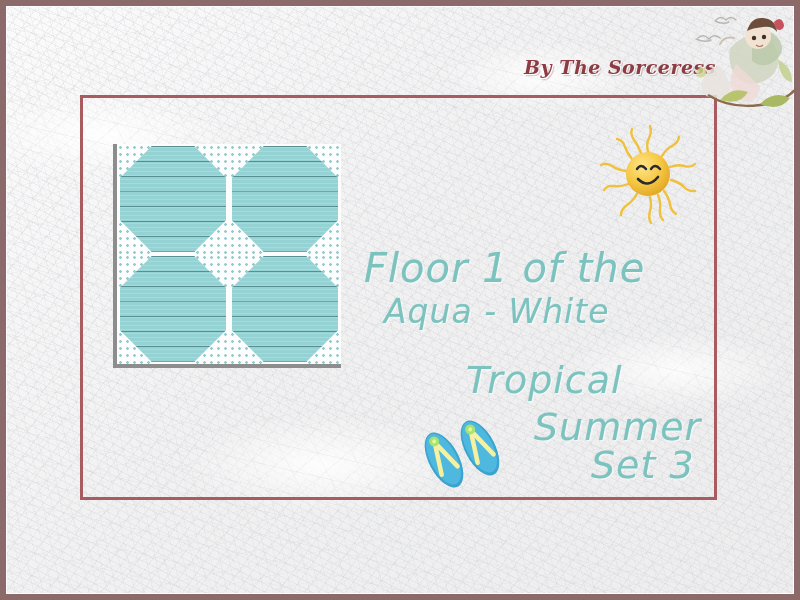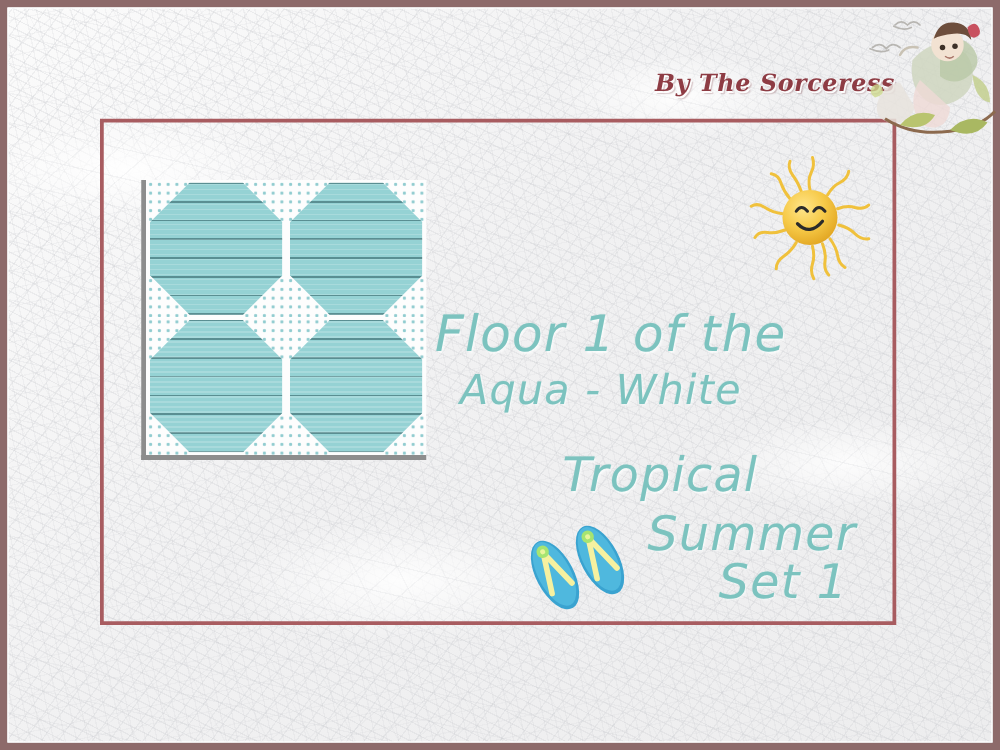--- a/index.html
+++ b/index.html
@@ -50,20 +50,21 @@
     font-size:19px;letter-spacing:.5px;color:#8e3c44;
     text-shadow:1px 1px 0 rgba(255,255,255,.95), 2px 2px 1px rgba(140,90,95,.35);
     white-space:nowrap;
   }
   
   .txt{
     position:absolute;white-space:nowrap;
     font-family:"DejaVu Sans",sans-serif;font-style:italic;
     color:#7cc3bf;
     text-shadow:1px 1px 2px rgba(255,255,255,.9), 0 0 1px rgba(110,180,176,.5);
+    margin-left:16px;
   }
   .t-floor{left:348px;top:245px;font-size:40px;letter-spacing:1px;}
   .t-aqua {left:368px;top:292px;font-size:33px;letter-spacing:1px;text-align:right;}
   .t-trop {left:450px;top:358px;font-size:38px;letter-spacing:1px;}
   .t-summ {left:518px;top:405px;font-size:38px;letter-spacing:1px;}
   .t-set  {left:575px;top:443px;font-size:38px;letter-spacing:1px;}
   
   .tile-wrap{position:absolute;left:113px;top:144px;width:228px;height:224px;}
   .tile-shadow{
     position:absolute;left:0;top:0;width:228px;height:224px;
@@ -145,21 +146,21 @@
         <div class="oct"></div>
         <div class="planks"></div>
       </div>
     </div>
   </div>
 
   <div class="txt t-floor">Floor 1 of the</div>
   <div class="txt t-aqua">Aqua - White</div>
   <div class="txt t-summ">Summer</div>
   <div class="txt t-trop">Tropical</div>
-  <div class="txt t-set">Set 1</div>
+  <div class="txt t-set">Set 3</div>
 
   <div class="sun">
     <svg viewBox="0 0 104 104" width="104" height="104">
       <g stroke="#f0c13c" stroke-width="2.4" fill="none" stroke-linecap="round">
         <path d="M52 30 Q50 22 53 16 Q56 10 54 4"></path>
         <path d="M66 34 Q70 27 76 24 Q82 21 83 15"></path>
         <path d="M74 45 Q82 42 88 44 Q95 46 99 42"></path>
         <path d="M75 58 Q83 60 88 65 Q93 70 99 69"></path>
         <path d="M68 69 Q73 76 74 82 Q75 89 80 92"></path>
         <path d="M54 75 Q56 83 54 89 Q52 96 55 101"></path>

